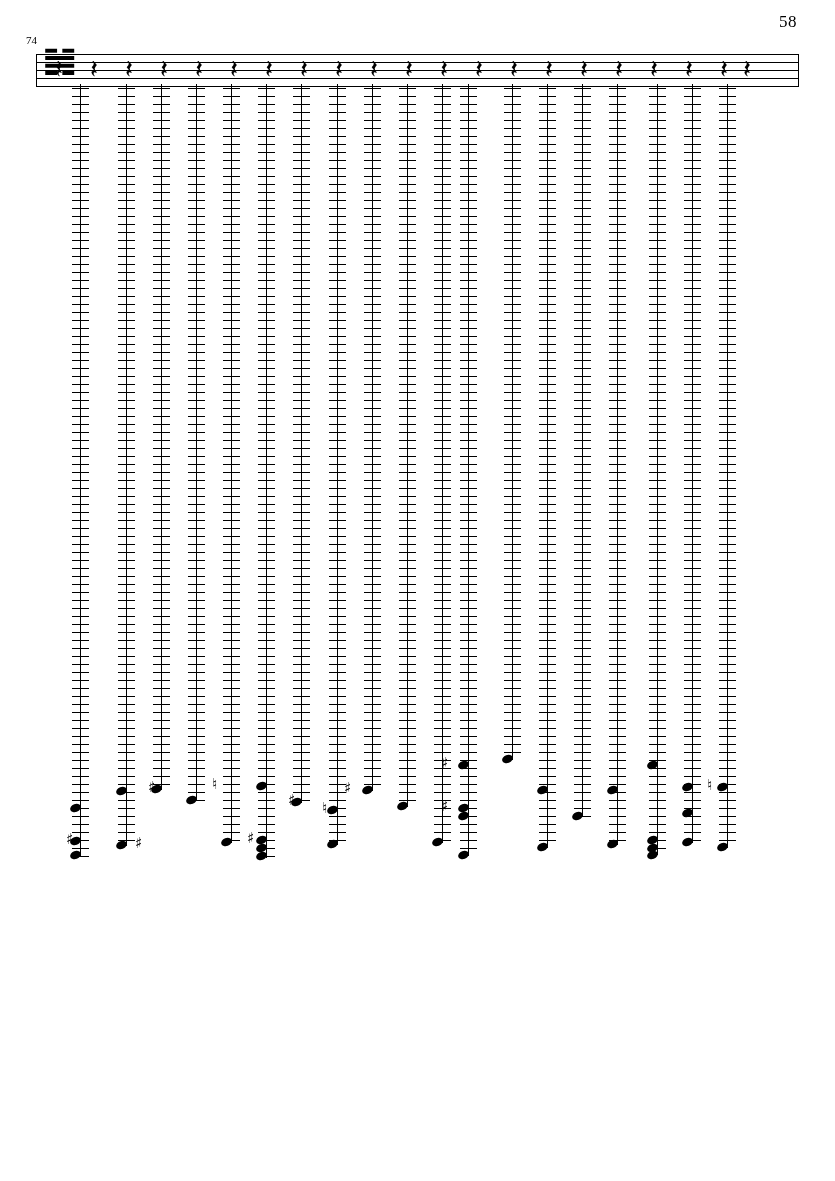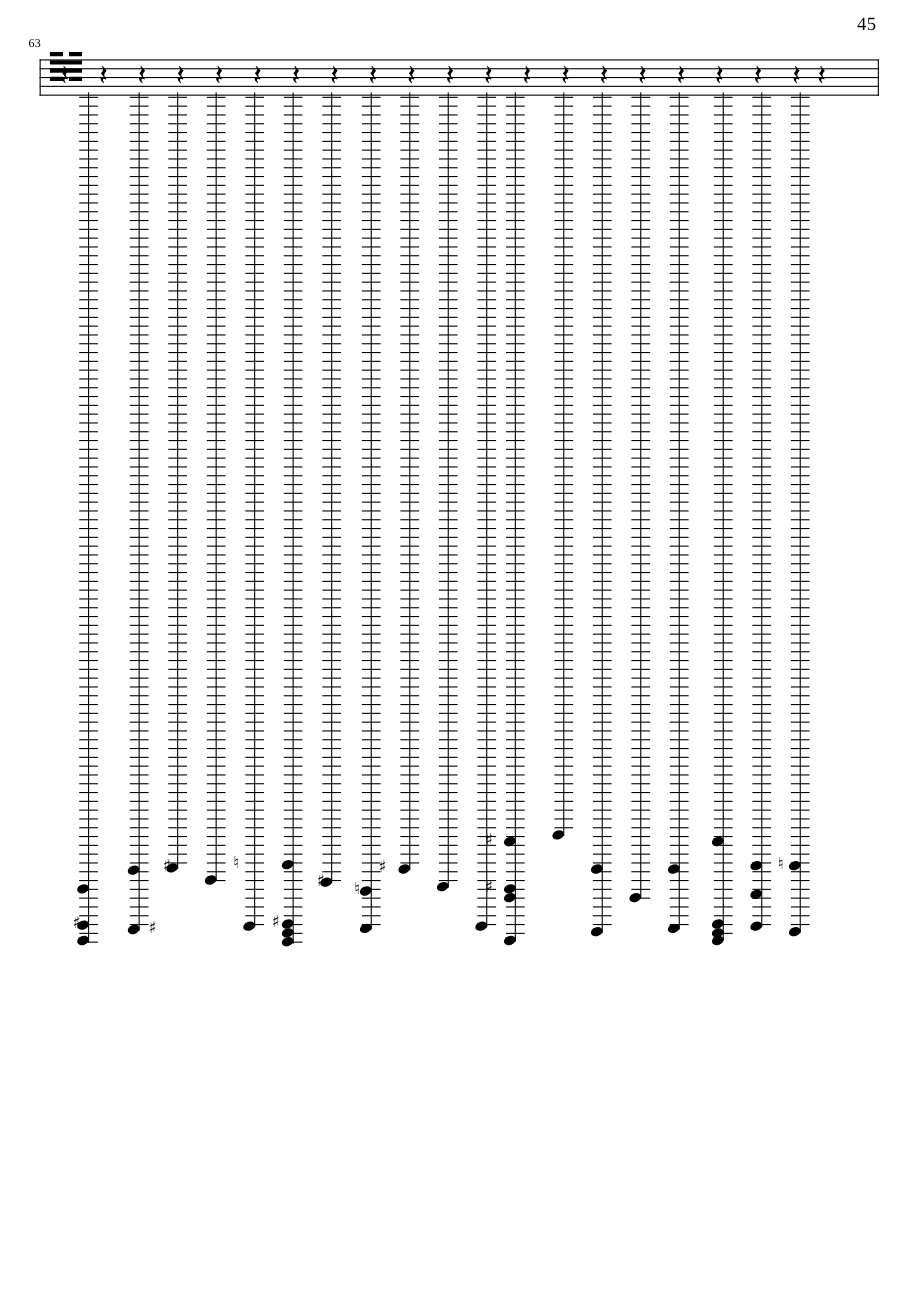--- a/index.html
+++ b/index.html
@@ -101,22 +101,22 @@
     font-size: 15px;
     line-height: 15px;
     font-family: "DejaVu Sans", sans-serif;
   }
 </style>
 </head>
 <body>
 
 <div id="page">
 
-  <div class="page-number">45</div>
-  <div class="measure-number">63</div>
+  <div class="page-number">58</div>
+  <div class="measure-number">74</div>
 
   <div id="system">
     <div class="barline-left"></div>
     <div class="barline-right"></div>
     <div class="clef">𝌢</div>
   <div class="staff-line" style="top: 0px;"></div>
       <div class="staff-line" style="top: 8px;"></div>
       <div class="staff-line" style="top: 16px;"></div>
       <div class="staff-line" style="top: 24px;"></div>
       <div class="staff-line" style="top: 32px;"></div>

